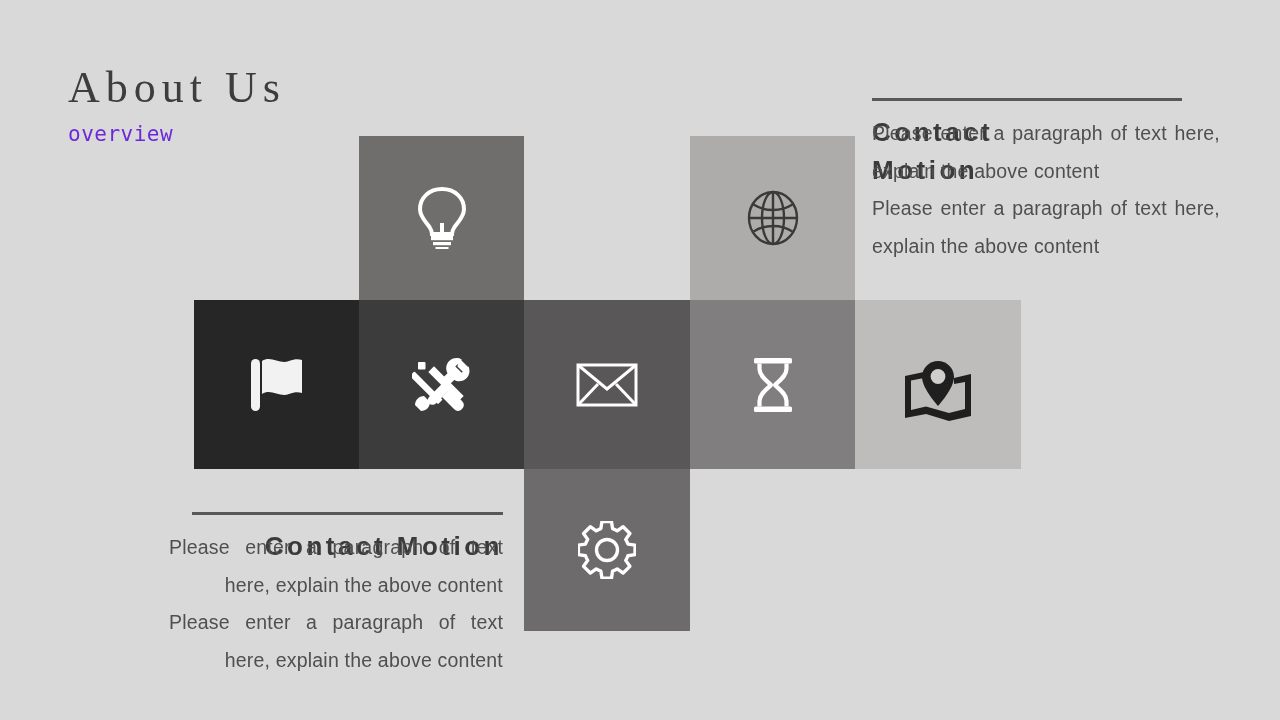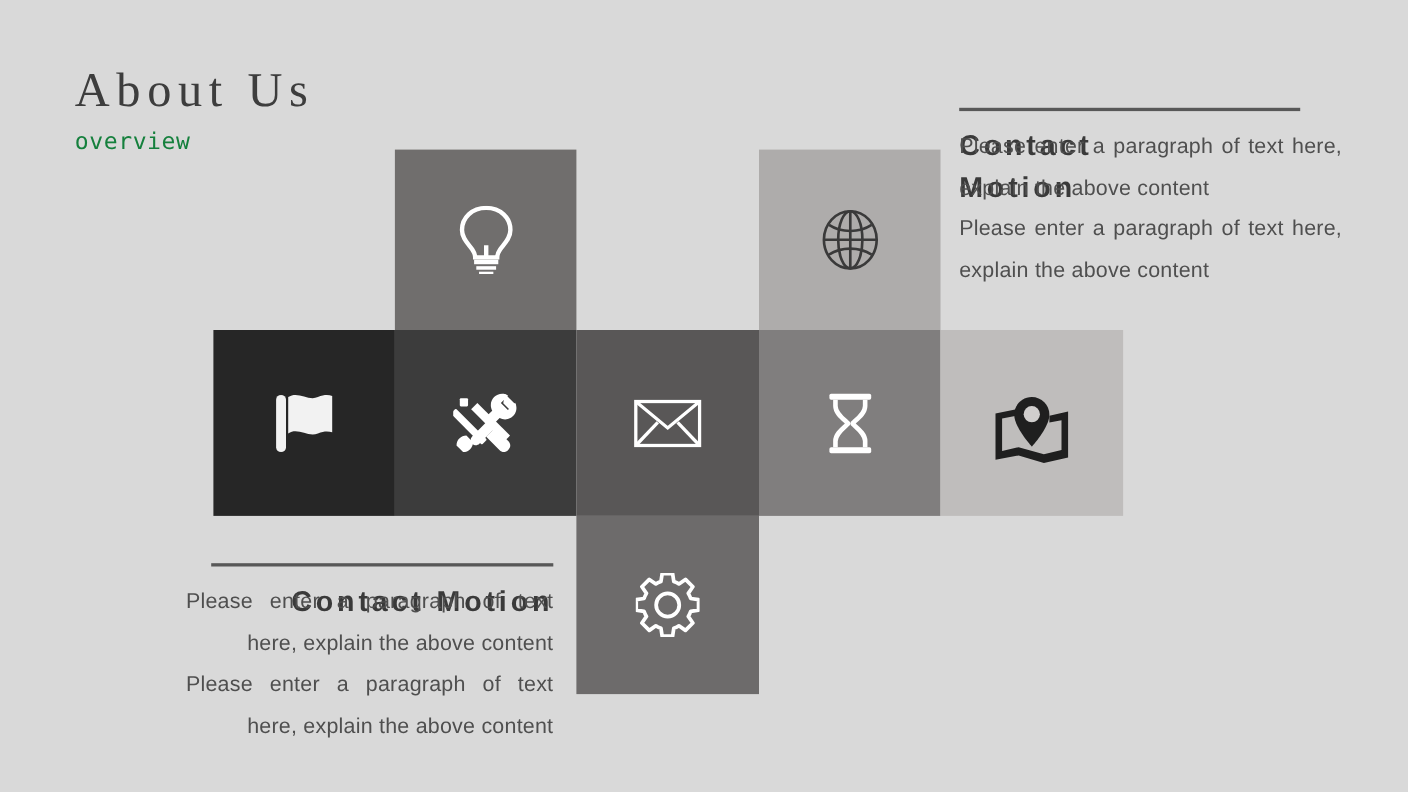--- a/index.html
+++ b/index.html
@@ -23,38 +23,38 @@
     width: 1280px;
     height: 720px;
     background: #d9d9d9;
     overflow: hidden;
   }
 
   
   .title-block {
     position: absolute;
     left: 68px;
-    top: 56px;
+    top: 62px;
     z-index: 6;
   }
   .page-title {
     font-family: "Liberation Serif", serif;
     font-size: 44px;
     line-height: 52px;
     letter-spacing: 6px;
     color: #3d3d3d;
     font-weight: 400;
     white-space: nowrap;
   }
   .page-subtitle {
     font-family: "DejaVu Sans Mono", monospace;
     font-size: 21px;
     line-height: 28px;
     letter-spacing: 0.5px;
-    color: #15803d;
+    color: #6d28d9;
     margin-top: 6px;
     white-space: nowrap;
   }
 
   
   .tile {
     position: absolute;
     display: flex;
     align-items: center;
     justify-content: center;

